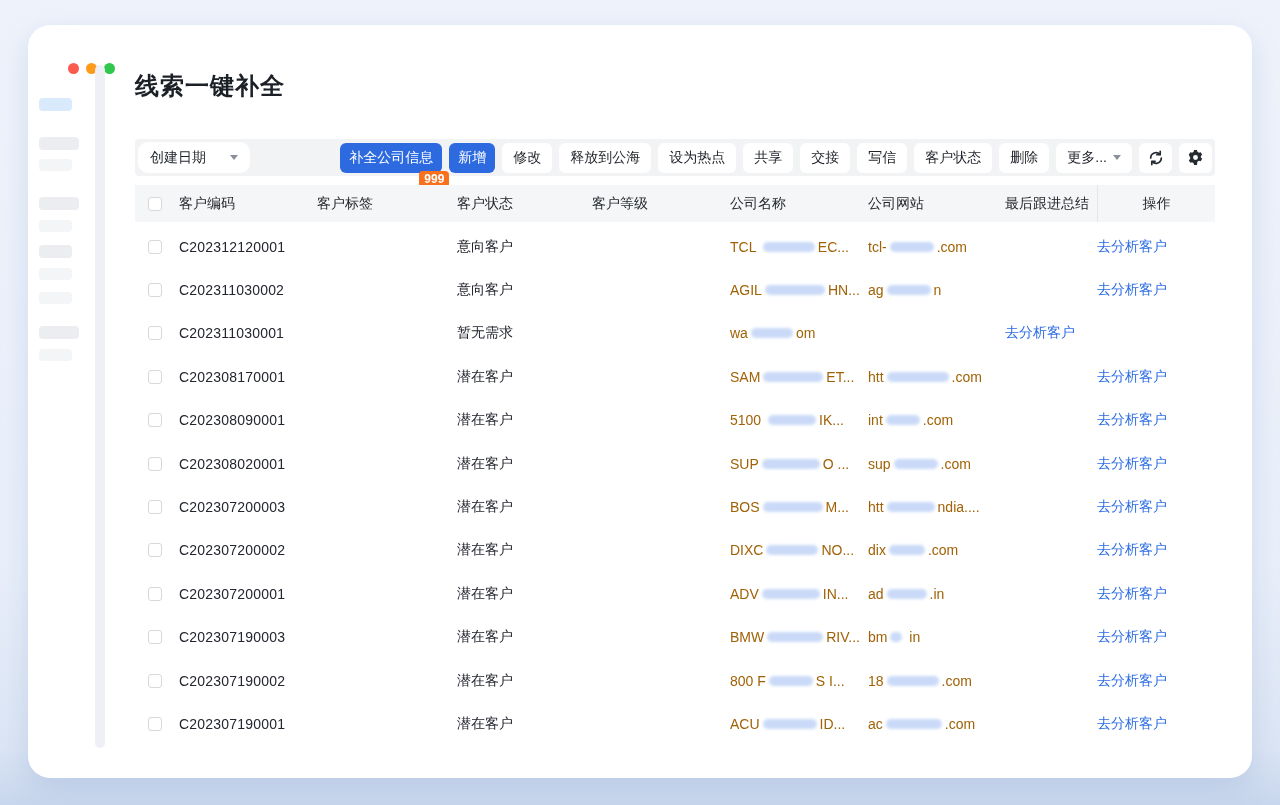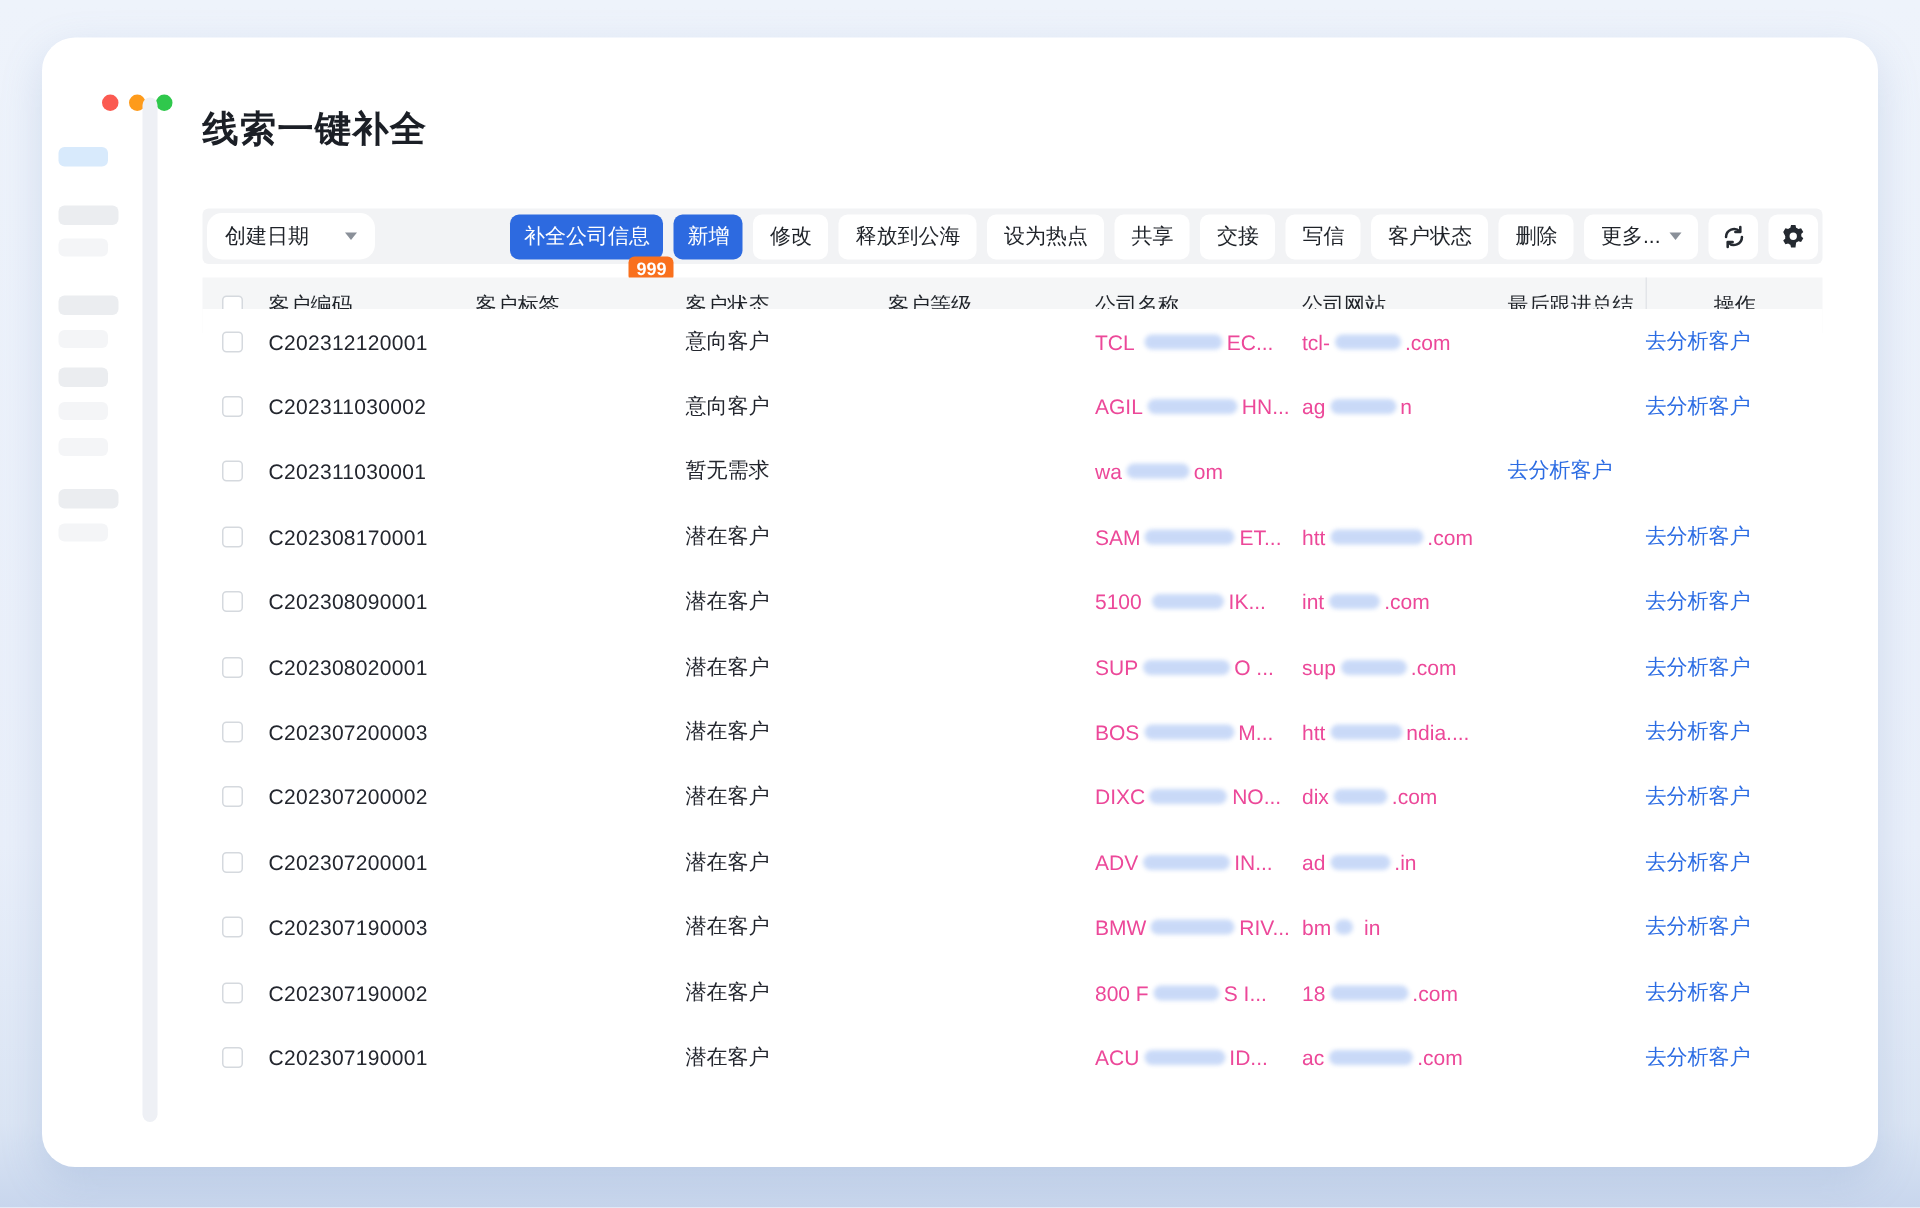--- a/index.html
+++ b/index.html
@@ -51,27 +51,27 @@
           border-radius:4px;margin-top:37px; }
   .btn.iconbtn{ width:33px; padding:0; justify-content:center; }
   .btn.iconbtn svg{ display:block; }
   
   .thead,.trow{ display:grid;
     grid-template-columns:44px 138px 140px 135px 138px 138px 137px 92px 118px; }
   .thead{ position:absolute; left:0; top:160px; width:1080px; height:37px;
           background:#f5f6f7; }
   .thead .cell{ font-weight:400; font-size:14px; color:#1f2329; }
   .thead > .cell:nth-child(9){ border-left:1px solid #e3e5e9; justify-content:center; }
-  .tbody{ position:absolute; left:0; top:181px; width:1080px; }
+  .tbody{ position:absolute; left:0; top:200px; width:1080px; }
   .trow{ height:43.4px; background:#fff; }
   .cell{ display:flex; align-items:center; font-size:14px; color:#23262e; overflow:hidden; }
   .cell.code{ letter-spacing:.2px; }
   .checkbox{ width:14px; height:14px; border:1px solid #d5d9de; border-radius:3px;
              background:#fff; margin-left:13px; cursor:pointer; }
-  .cell.link{ color:#ec4899; cursor:pointer; }
+  .cell.link{ color:#a16207; cursor:pointer; }
   .cell.op{ justify-content:flex-start; }
   .alink{ color:#2c6ce3; font-size:14px; font-weight:500; cursor:pointer; }
   .redact{ display:inline-block; height:10px; border-radius:5px; background:#2c6ce3;
            opacity:.25; filter:blur(1.5px); margin:0 3px; vertical-align:middle; }
   .seg{ white-space:pre; }
 </style>
 </head>
 <body>
 
 <div class="stage">

